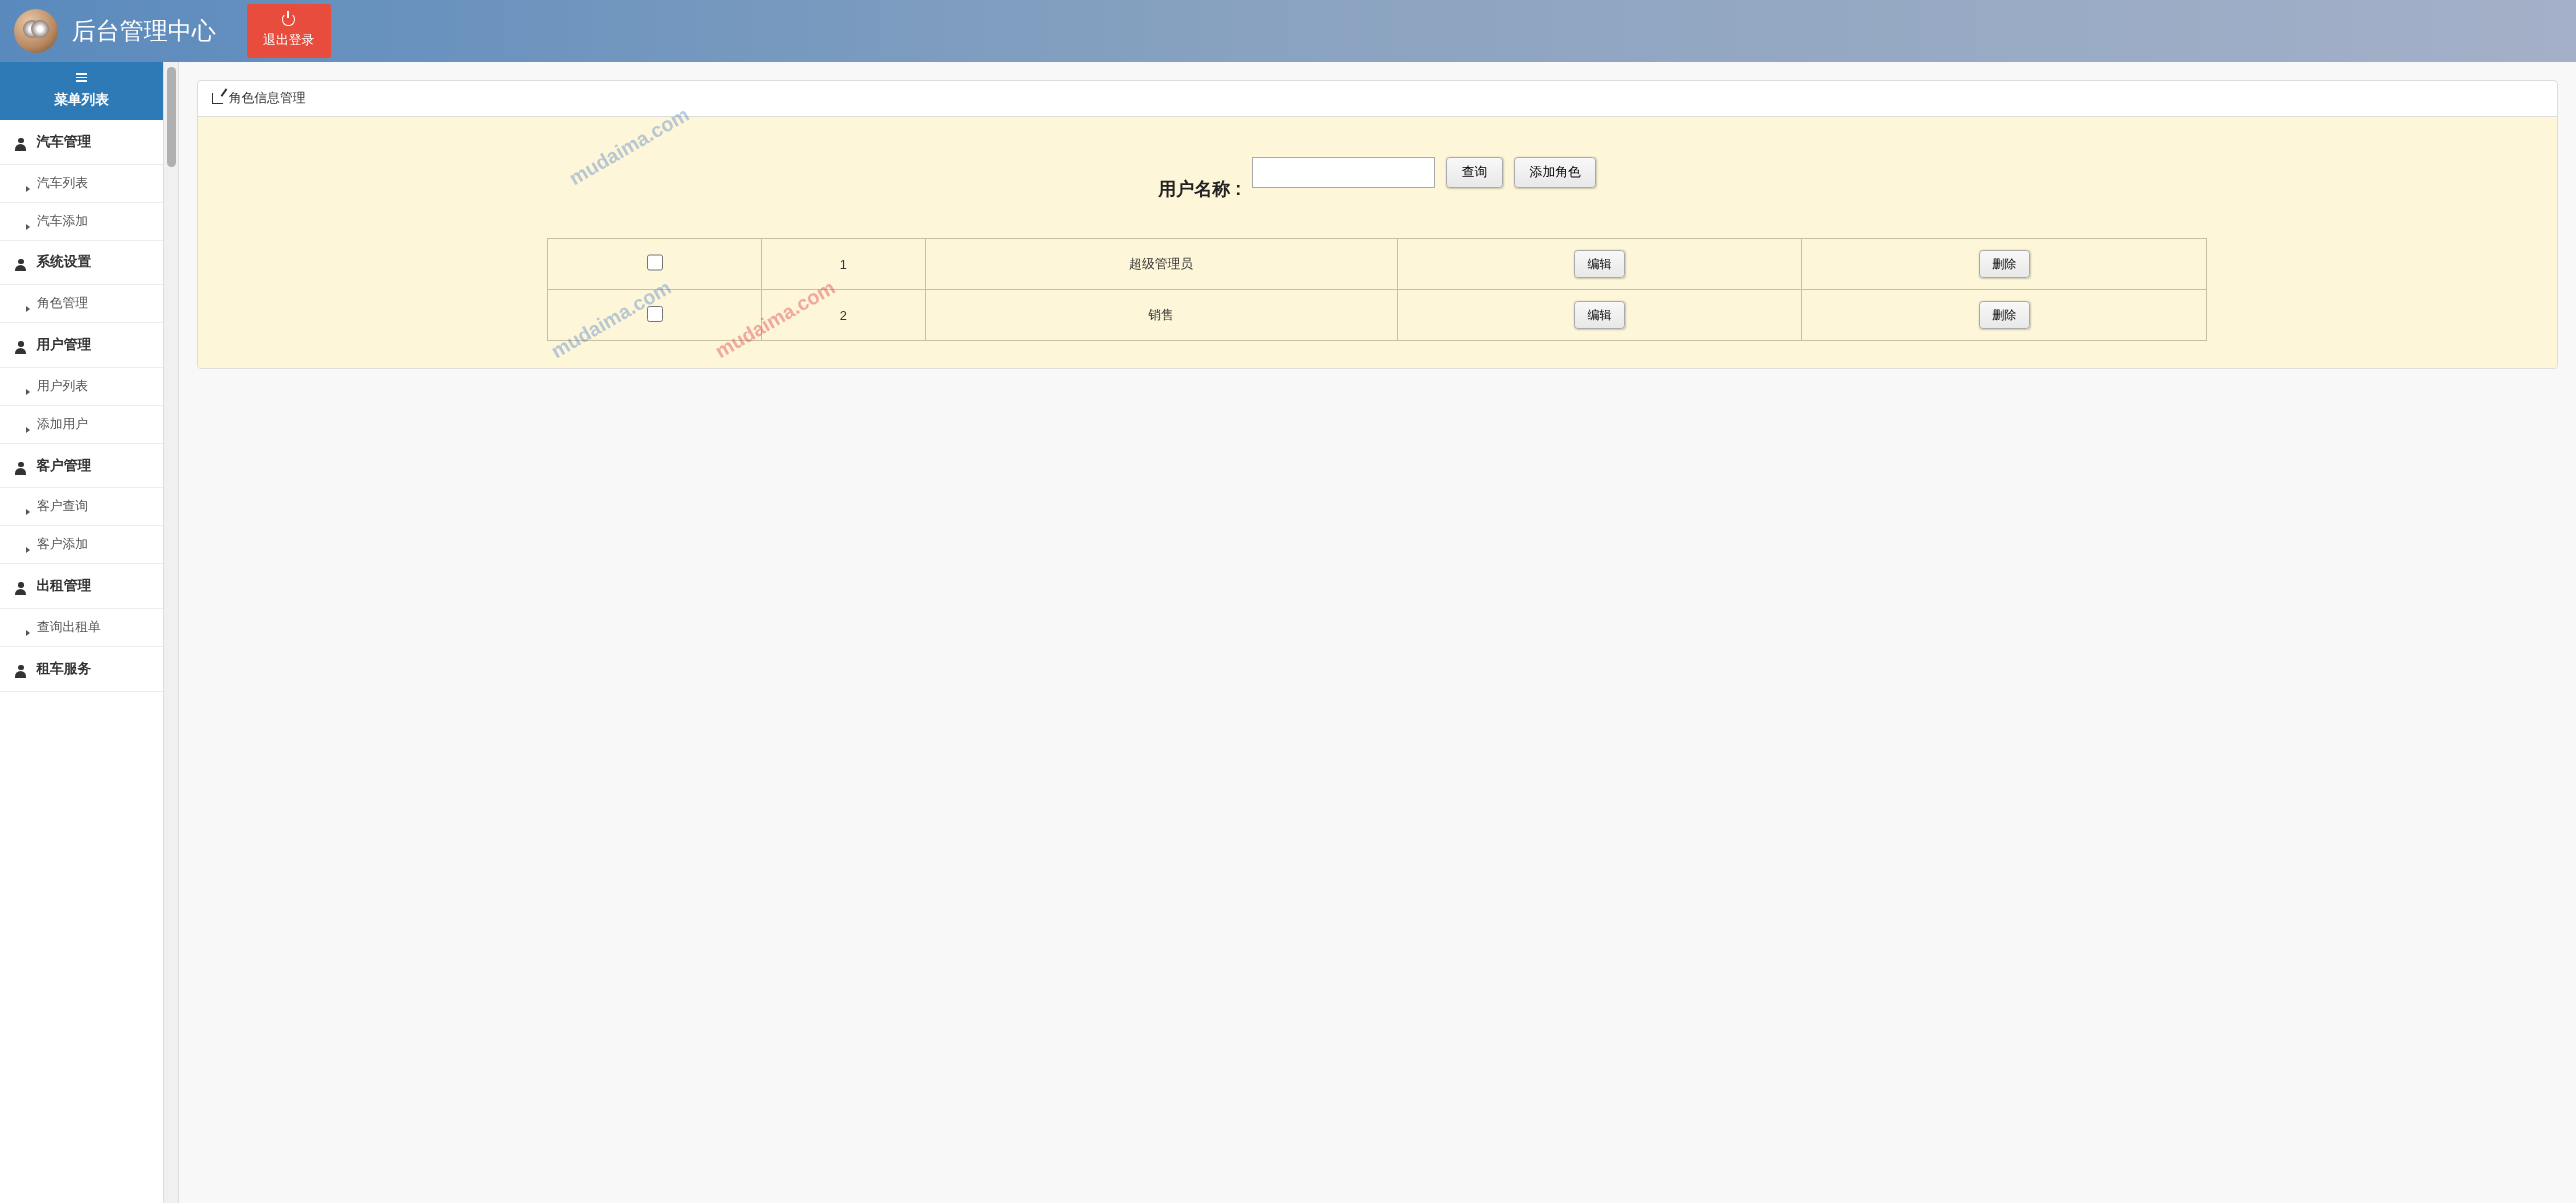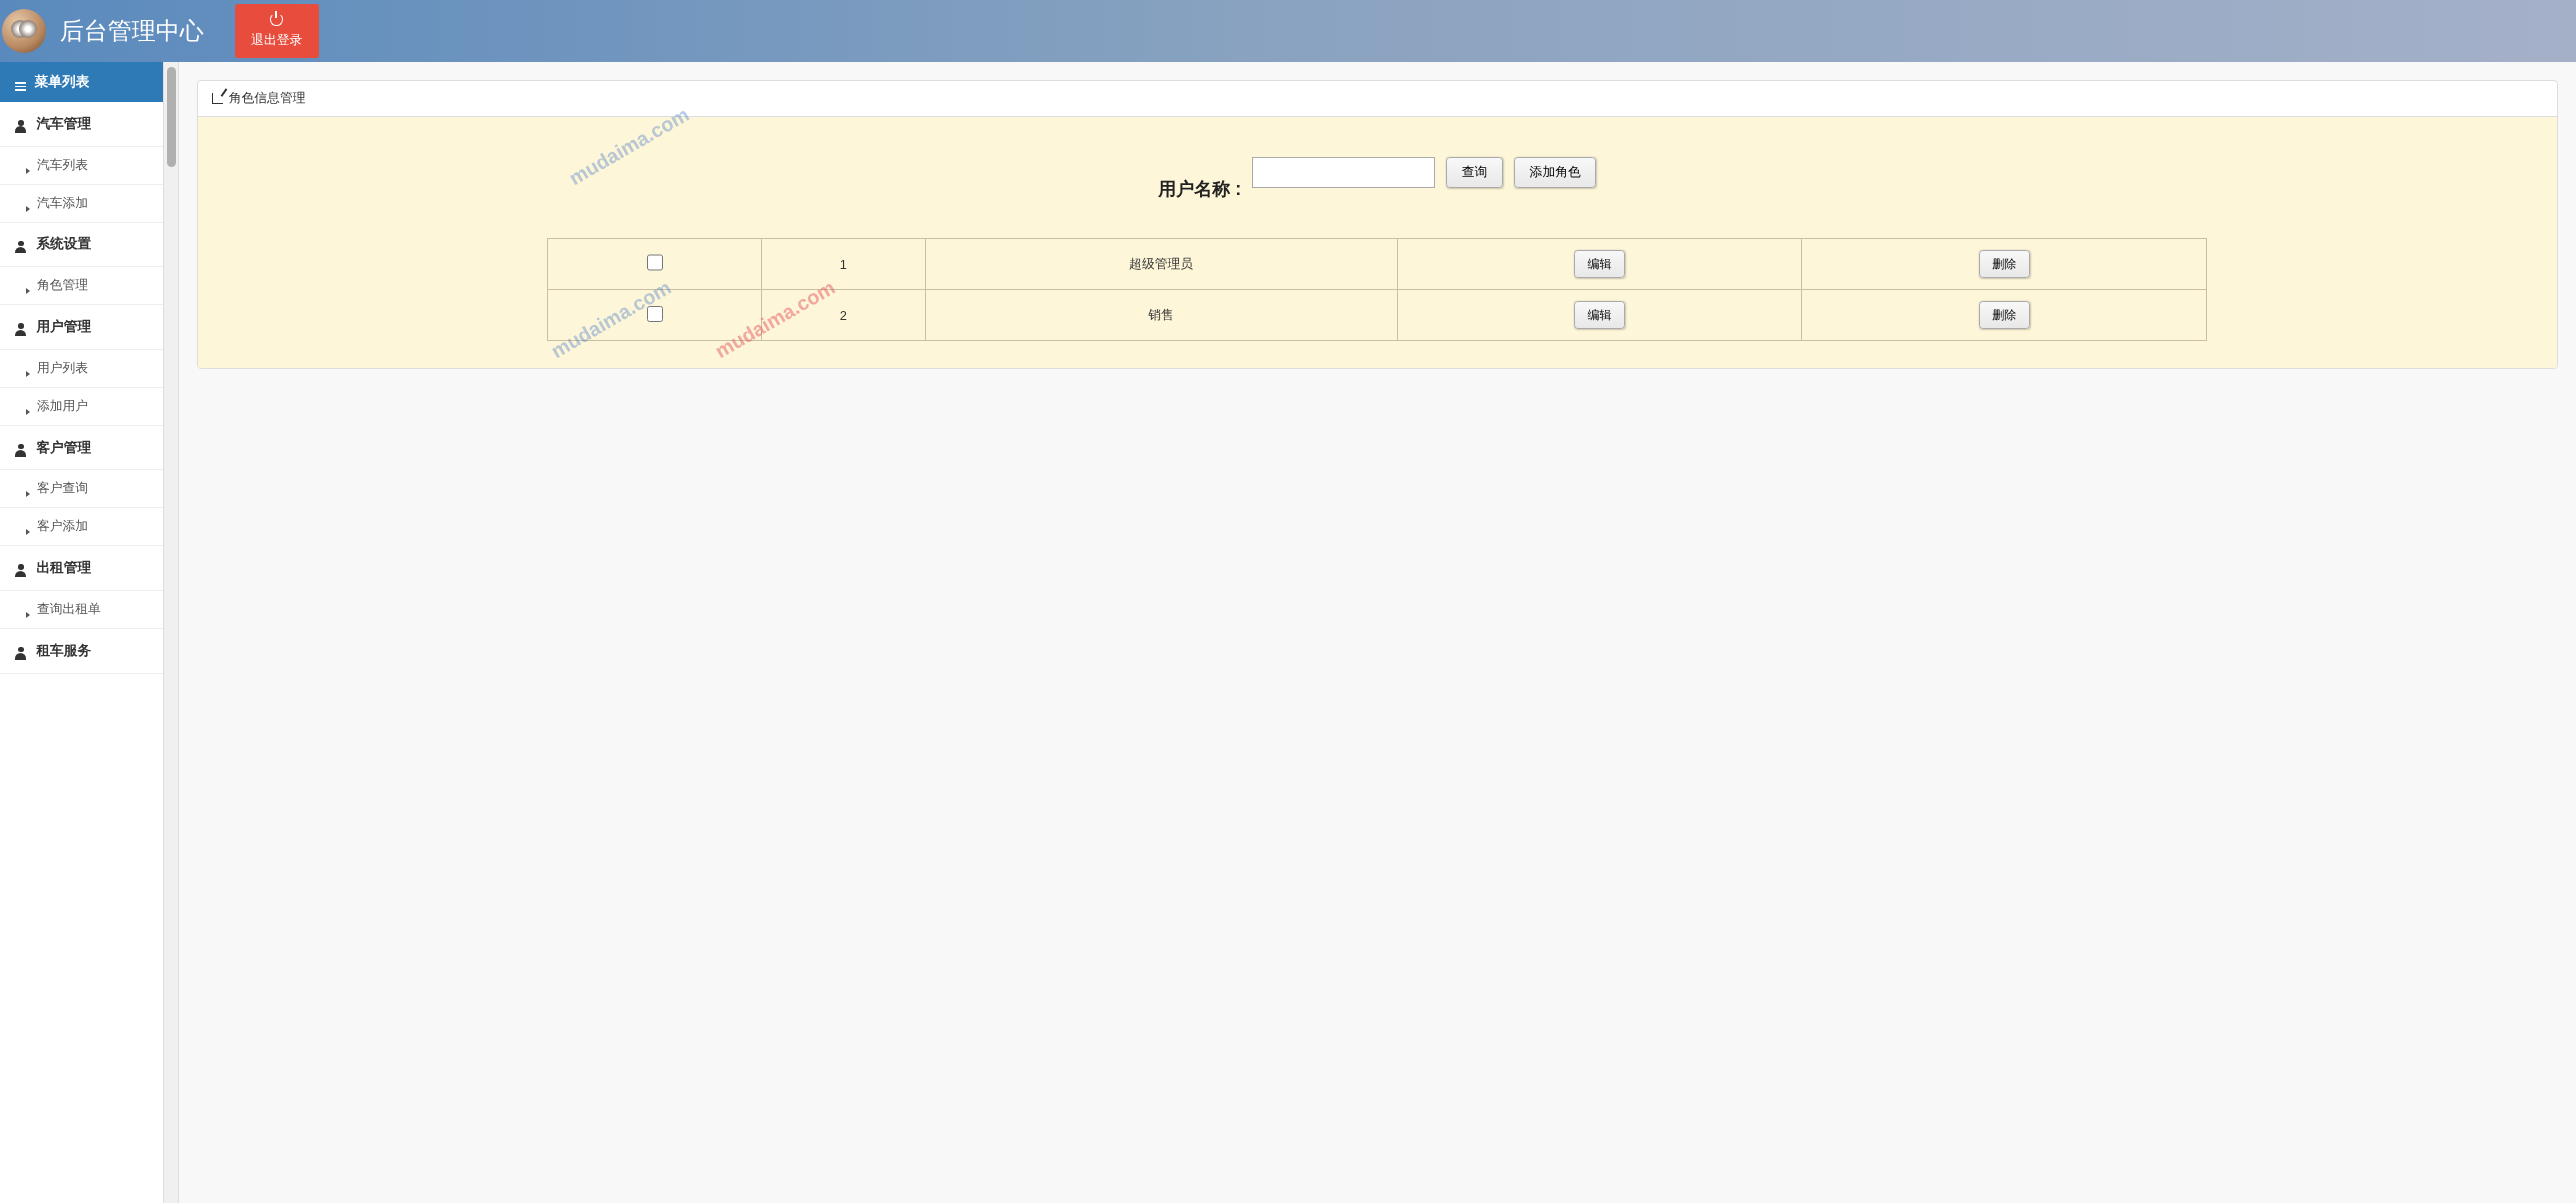--- a/index.html
+++ b/index.html
@@ -3,21 +3,21 @@
   <meta charset="utf-8">
   <style>
     * { margin: 0; padding: 0; box-sizing: border-box; }
     body { font-family: "Microsoft YaHei", Arial, sans-serif; background: #f5f5f5; overflow: hidden; }
     
     .header {
       height: 62px;
       background: linear-gradient(to right, #5a8abd, #8aa3c0, #a4b0c8);
       display: flex;
       align-items: center;
-      padding: 0 2px;
+      padding: 0 14px;
       position: relative;
     }
     .avatar {
       width: 44px; height: 44px;
       border-radius: 50%;
       background: radial-gradient(circle at 35% 30%, #e8c8a8, #b88860 60%, #704828);
       margin-right: 13.7px;
       position: relative;
       overflow: hidden;
     }
@@ -98,22 +98,23 @@
       background: #b0b0b0;
       border-radius: 4.6px;
     }
     .menu-header {
       background: #2e7ab6;
       color: #fff;
       padding: 11px 14.6px;
       font-size: 13.7px;
       font-weight: bold;
       display: flex;
-      align-items: flex-end;
+      align-items: center;
       gap: 9px;
+      flex-direction: column;
     }
     .list-ul-icon {
       display: inline-flex;
       flex-direction: column;
       gap: 1.8px;
     }
     .list-ul-icon span {
       display: block;
       width: 11px; height: 1.8px;
       background: #fff;

